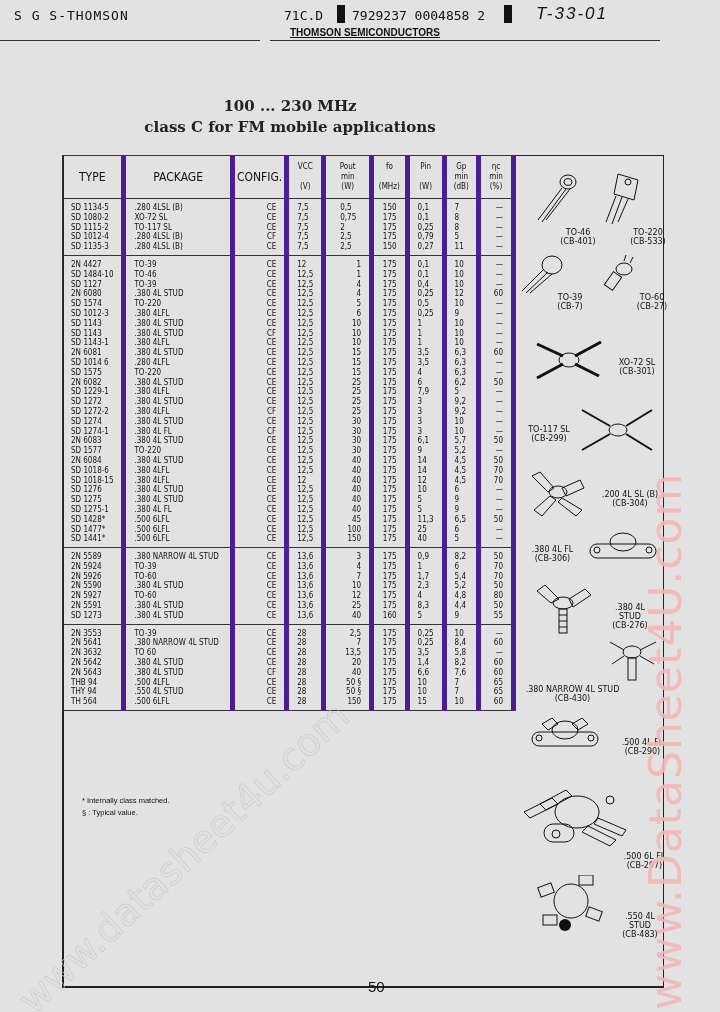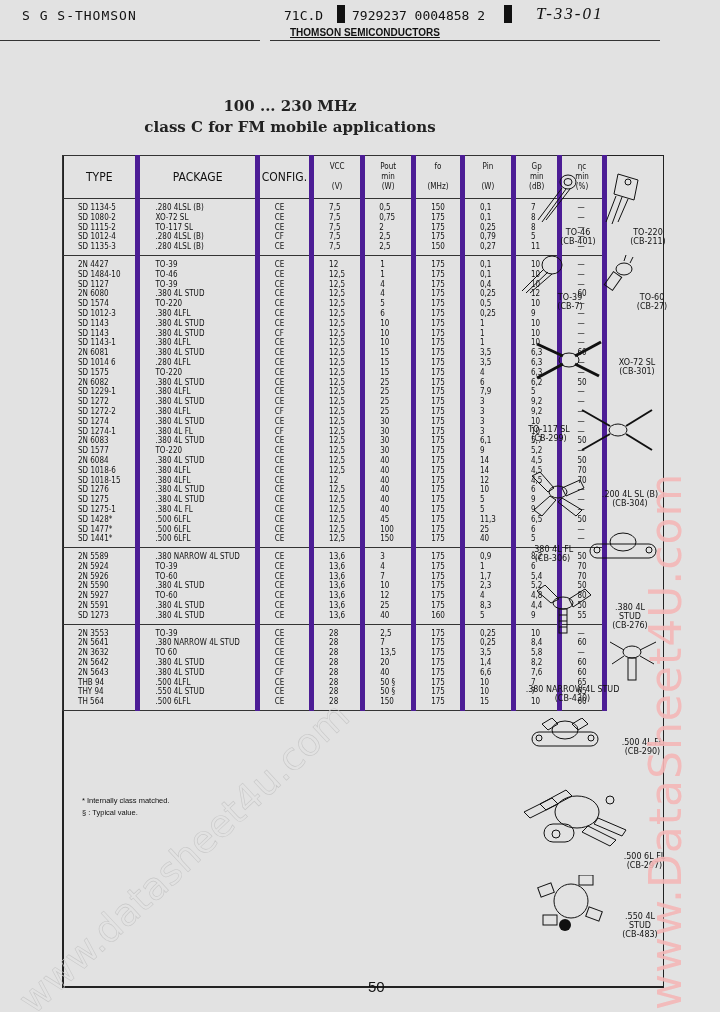--- a/index.html
+++ b/index.html
@@ -1,33 +1,33 @@
 <!DOCTYPE html>
 <html><head>
 <meta charset="utf-8">
 <style>
   html,body{margin:0;padding:0;}
   body{width:720px;height:1012px;background:#e2e2e2;position:relative;overflow:hidden;font-family:"Liberation Sans",sans-serif;color:#111;}
-  .hdr-left{position:absolute;left:22px;top:8px;font-family:"DejaVu Sans Mono",monospace;font-size:13px;letter-spacing:1px;}
+  .hdr-left{position:absolute;left:14px;top:8px;font-family:"DejaVu Sans Mono",monospace;font-size:13px;letter-spacing:1px;}
   .hdr-code{position:absolute;left:284px;top:8px;font-family:"DejaVu Sans Mono",monospace;font-size:13px;}
   .hdr-blk{position:absolute;top:5px;width:8px;height:18px;background:#111;}
   .hdr-num{position:absolute;left:352px;top:8px;font-family:"DejaVu Sans Mono",monospace;font-size:13px;text-align:center;}
-  .hdr-ref{position:absolute;left:536px;top:4px;font-family:Liberation Serif, serif;font-style:italic;font-size:17px;letter-spacing:2px;}
+  .hdr-ref{position:absolute;left:536px;top:4px;font-family:Liberation Sans, sans-serif;font-style:italic;font-size:17px;letter-spacing:2px;}
   .hdr-sub{position:absolute;left:290px;top:27px;font-size:10px;font-weight:bold;text-decoration:underline;}
   .rule{position:absolute;height:1px;background:#333;}
   .title{position:absolute;left:60px;width:460px;text-align:center;font-family:"DejaVu Serif",serif;font-weight:bold;color:#222;}
   .t1{top:97px;font-size:15px;}
   .t2{top:118px;font-size:15px;}
   .frame{position:absolute;left:62px;top:155px;width:602px;height:833px;border:1px solid #222;border-left:2px solid #222;border-bottom:2px solid #222;box-sizing:border-box;}
   .main-table{position:absolute;left:62px;top:155px;width:454px;border-collapse:collapse;font-family:"DejaVu Sans Condensed","DejaVu Sans",sans-serif;}
   .main-table th,.main-table td{border-left:1px solid #333;border-right:5px solid #4c1d95;}
   .main-table th{border-bottom:1px solid #333;border-top:1px solid #333;font-size:8px;font-weight:normal;height:42px;line-height:10px;text-align:center;vertical-align:middle;padding:0 2px;}
   .main-table th.big{font-size:12px;}
-  .main-table td{font-size:8px;line-height:9.8px;padding:0 15px;vertical-align:top;white-space:nowrap;}
-  .main-table td.c{text-align:left;margin-left:44px;}
+  .main-table td{font-size:8px;line-height:9.8px;padding:0 8px;vertical-align:top;white-space:nowrap;}
+  .main-table td.c{text-align:right;margin-left:44px;}
   .main-table td.l{text-align:left;}
   .main-table tr.grp td{border-bottom:1px solid #333;padding-top:4px;padding-bottom:3px;}
   .footnotes{position:absolute;left:82px;top:795px;font-size:7.5px;line-height:12px;}
   .pkg{position:absolute;font-size:8px;text-align:center;line-height:9px;font-family:"DejaVu Sans",sans-serif;}
   .pkg svg{display:block;}
   .pageno{position:absolute;left:368px;top:978px;font-size:15px;}
   .wm-red{position:absolute;left:640px;top:770px;transform:rotate(-90deg);transform-origin:left top;font-size:44px;color:#f4b7b7;white-space:nowrap;letter-spacing:1px;font-family:"DejaVu Sans",sans-serif;opacity:.9;}
   .wm-diag{position:absolute;left:10px;top:990px;transform:rotate(-43deg);transform-origin:left top;font-size:38px;color:transparent;-webkit-text-stroke:0.6px #c8c8c8;white-space:nowrap;font-family:"DejaVu Sans",sans-serif;}
 </style>
 </head>
@@ -549,21 +549,21 @@
   <svg width="50" height="55" viewBox="0 0 50 55">
       <polygon points="18,2 38,8 34,28 14,22" fill="none" stroke="#111"></polygon>
       <circle cx="28" cy="10" r="3" fill="none" stroke="#111"></circle>
       <line x1="16" y1="24" x2="6" y2="50" stroke="#111"></line>
       <line x1="22" y1="25" x2="12" y2="52" stroke="#111"></line>
       <line x1="28" y1="27" x2="18" y2="50" stroke="#111"></line>
     </svg>
 </div>
 <div class="pkg" style="left:628px;top:228px;width:40px">
     <div>TO-220</div>
-    <div>(CB-211)</div>
+    <div>(CB-533)</div>
   </div>
 
 <div class="pkg" style="left:520px;top:255px;width:50px">
   <svg width="50" height="40" viewBox="0 0 50 40">
       <ellipse cx="32" cy="10" rx="10" ry="9" fill="none" stroke="#111"></ellipse>
       <line x1="24" y1="14" x2="2" y2="36" stroke="#111"></line>
       <line x1="28" y1="17" x2="6" y2="38" stroke="#111"></line>
       <line x1="32" y1="19" x2="10" y2="38" stroke="#111"></line>
     </svg>
 </div>

